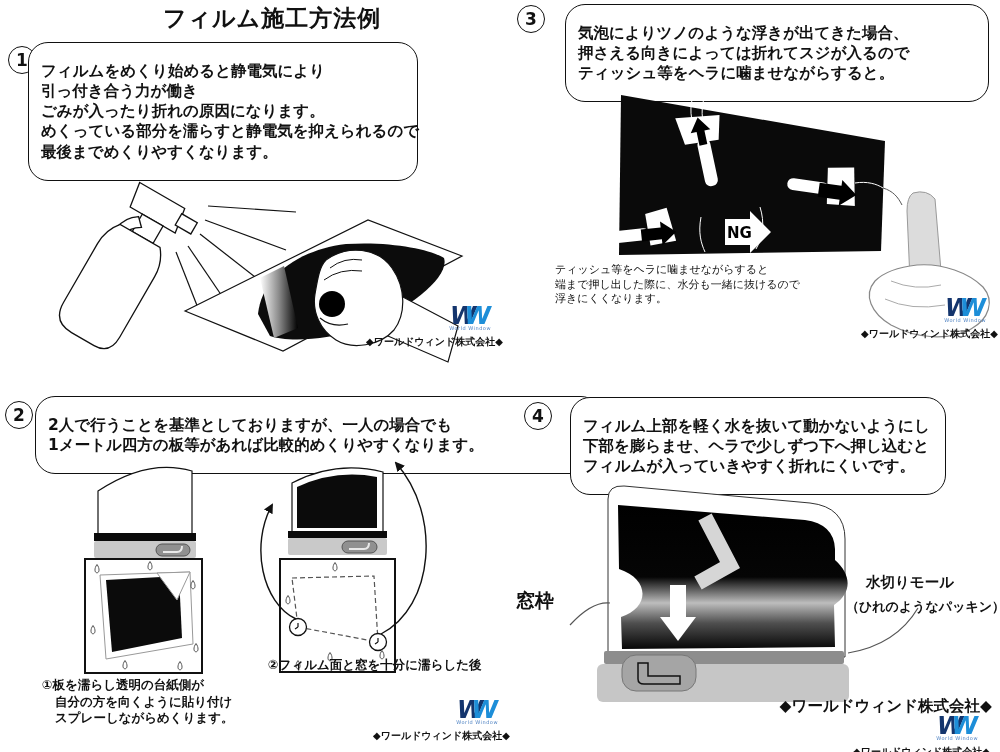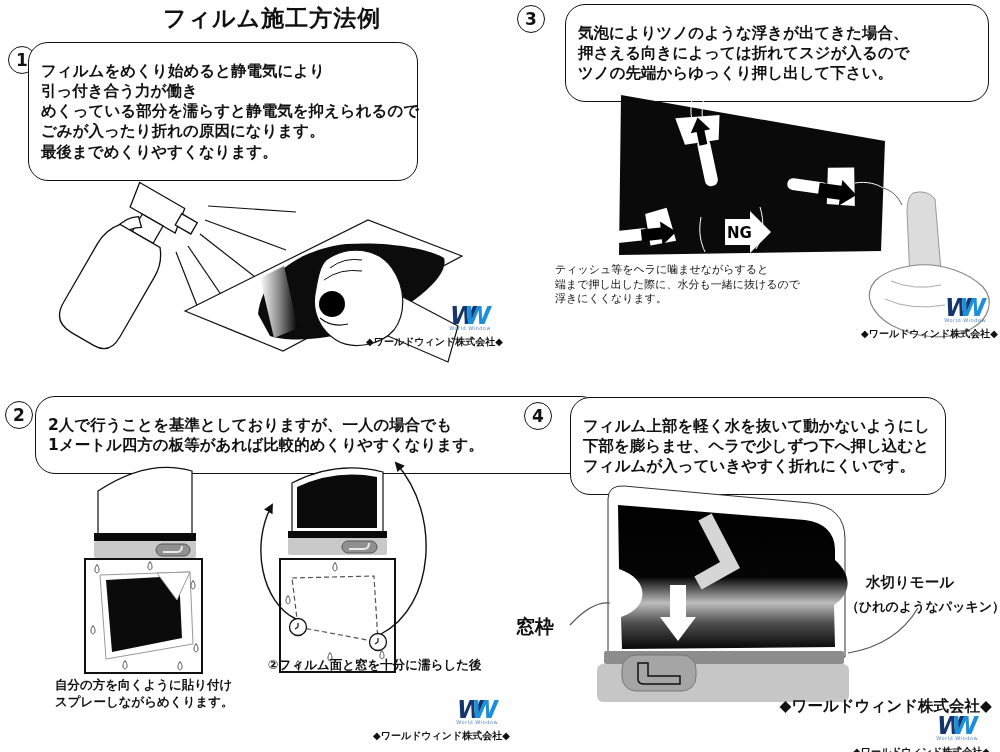--- a/index.html
+++ b/index.html
@@ -32,22 +32,22 @@
 <body>
 
 <div class="page">
 
   <div class="abs title" style="left:163px;top:3px">フィルム施工方法例</div>
 
   <div class="abs numcircle" style="left:8px;top:46px">1</div>
   <div class="abs tbox" style="left:28px;top:42px;width:390px">
     <div>フィルムをめくり始めると静電気により</div>
     <div>引っ付き合う力が働き</div>
+    <div>ごみが入ったり折れの原因になります。</div>
     <div>めくっている部分を濡らすと静電気を抑えられるので</div>
-    <div>ごみが入ったり折れの原因になります。</div>
     <div>最後までめくりやすくなります。</div>
   </div>
 
   <svg class="abs" style="left:30px;top:158px" width="480" height="210" viewBox="0 0 480 210">
     <defs>
       <linearGradient id="rollGrad" x1="0" y1="0" x2="1" y2="0">
         <stop offset="0" stop-color="#ffffff"></stop>
           <stop offset="0.5" stop-color="#8a8a8a"></stop>
           <stop offset="1" stop-color="#000000"></stop>
       </linearGradient>
@@ -87,21 +87,21 @@
       <span class="ws"><span class="w1">W</span><span class="w2">W</span></span>
       <div class="ww-sub">World Window</div>
     </div>
     <div class="company-sm">◆ワールドウィンド株式会社◆</div>
   </div>
 
   <div class="abs numcircle" style="left:517px;top:5px">3</div>
   <div class="abs tbox" style="left:565px;top:4px;width:424px">
     <div>気泡によりツノのような浮きが出てきた場合、</div>
     <div>押さえる向きによっては折れてスジが入るので</div>
-    <div>ツノの先端からゆっくり押し出して下さい。</div>
+    <div>ティッシュ等をヘラに噛ませながらすると。</div>
   </div>
 
   <svg class="abs" style="left:555px;top:85px" width="445" height="270" viewBox="0 0 445 270">
 
     <path d="M 66,10 L 330,56 L 326,166 L 64,170 Z" fill="#0a0a0a"></path>
 
     <g stroke="#fff" stroke-width="1" fill="none">
       <path d="M 138,11 C 133,28 138,40 142,52"></path>
       <path d="M 149,13 C 145,28 148,40 152,50"></path>
       <path d="M 146,132 C 143,148 146,158 150,167"></path>
@@ -205,20 +205,21 @@
         <use href="#drop" x="258" y="155"></use>
         <use href="#drop" x="352" y="210"></use>
       <use href="#drop" x="300" y="212"></use>
         <use href="#drop" x="268" y="220"></use>
       <path d="M 266,174 C 232,158 220,100 242,60" fill="none" stroke="#111" stroke-width="1.4" marker-end="url(#arrw)"></path>
       <path d="M 351,189 C 404,162 412,70 366,18" fill="none" stroke="#111" stroke-width="1.4" marker-end="url(#arrw)"></path>
     </g>
   </svg>
 
   <div class="abs cap" style="left:42px;top:677px">
+    <div>①板を濡らし透明の台紙側が</div>
     <div class="ind">自分の方を向くように貼り付け</div>
     <div class="ind">スプレーしながらめくります。</div>
   </div>
   <div class="abs cap" style="left:268px;top:657px">
     <div>②フィルム面と窓を十分に濡らした後</div>
   </div>
 
   <div class="abs brand" style="left:352px;top:698px;width:158px">
     <div class="ww">
       <span class="ws"><span class="w1">W</span><span class="w2">W</span></span>
@@ -255,21 +256,21 @@
 
     <rect x="104" y="186" width="240" height="13" rx="2" fill="#8d8d8d"></rect>
     <rect x="97" y="199" width="252" height="38" rx="6" fill="#c6c6c6"></rect>
     <rect x="122" y="190" width="74" height="36" rx="14" fill="#a5a5a5" stroke="#777" stroke-width="1"></rect>
     <path d="M 138,198 L 138,214 Q 138,219 144,219 L 180,219 L 180,211 L 148,211 L 148,198 Z" fill="#a5a5a5" stroke="#111" stroke-width="1.5"></path>
 
     <path d="M 70,160 Q 92,136 110,138" fill="none" stroke="#555" stroke-width="1.2"></path>
     <path d="M 418,143 Q 396,180 348,188" fill="none" stroke="#555" stroke-width="1.2"></path>
   </svg>
 
-  <div class="abs lbl-big" style="left:516px;top:614px">窓枠</div>
+  <div class="abs lbl-big" style="left:516px;top:588px">窓枠</div>
   <div class="abs lbl-mid" style="left:866px;top:573px">水切りモール</div>
   <div class="abs lbl-sm" style="left:846px;top:598px">（ひれのようなパッキン）</div>
 
   <div class="abs company-big" style="left:700px;top:696px;width:292px">◆ワールドウィンド株式会社◆</div>
   <div class="abs brand" style="left:832px;top:714px;width:158px">
     <div class="ww">
       <span class="ws"><span class="w1">W</span><span class="w2">W</span></span>
       <div class="ww-sub">World Window</div>
     </div>
     <div class="company-sm">◆ワールドウィンド株式会社◆</div>

